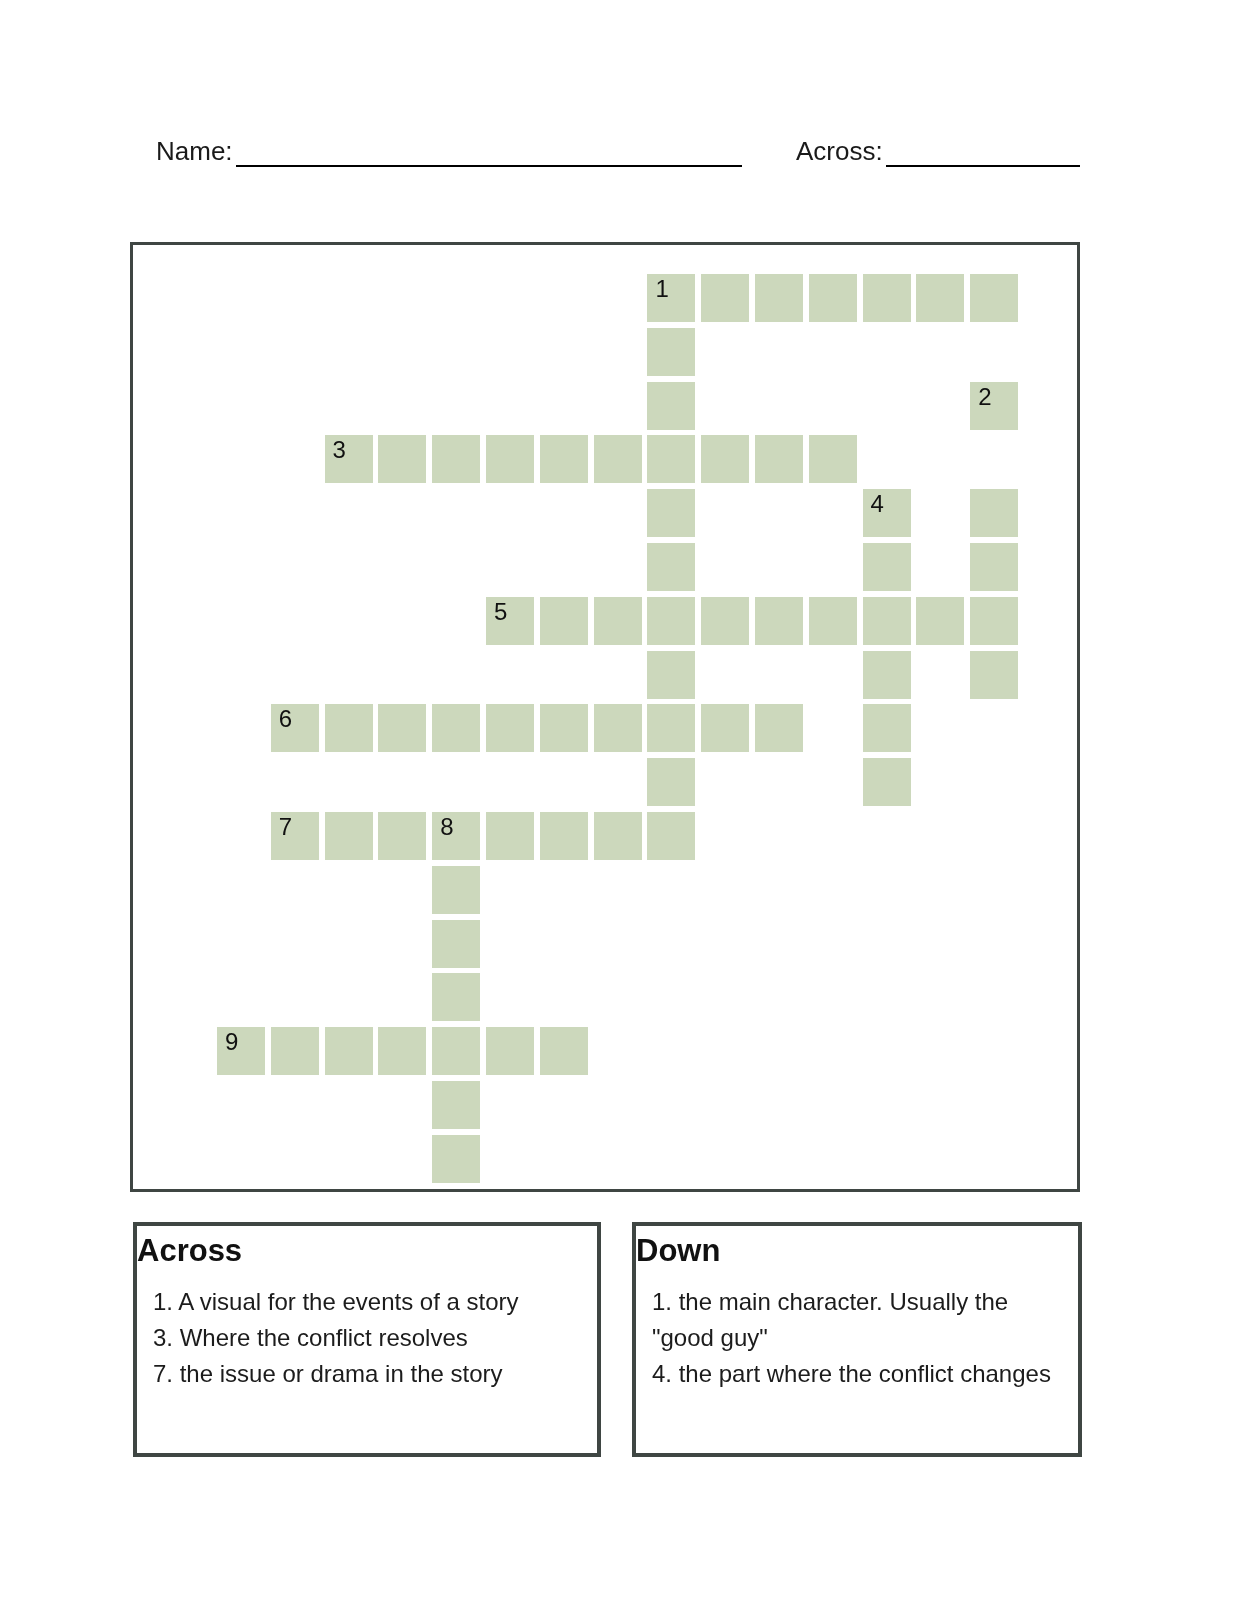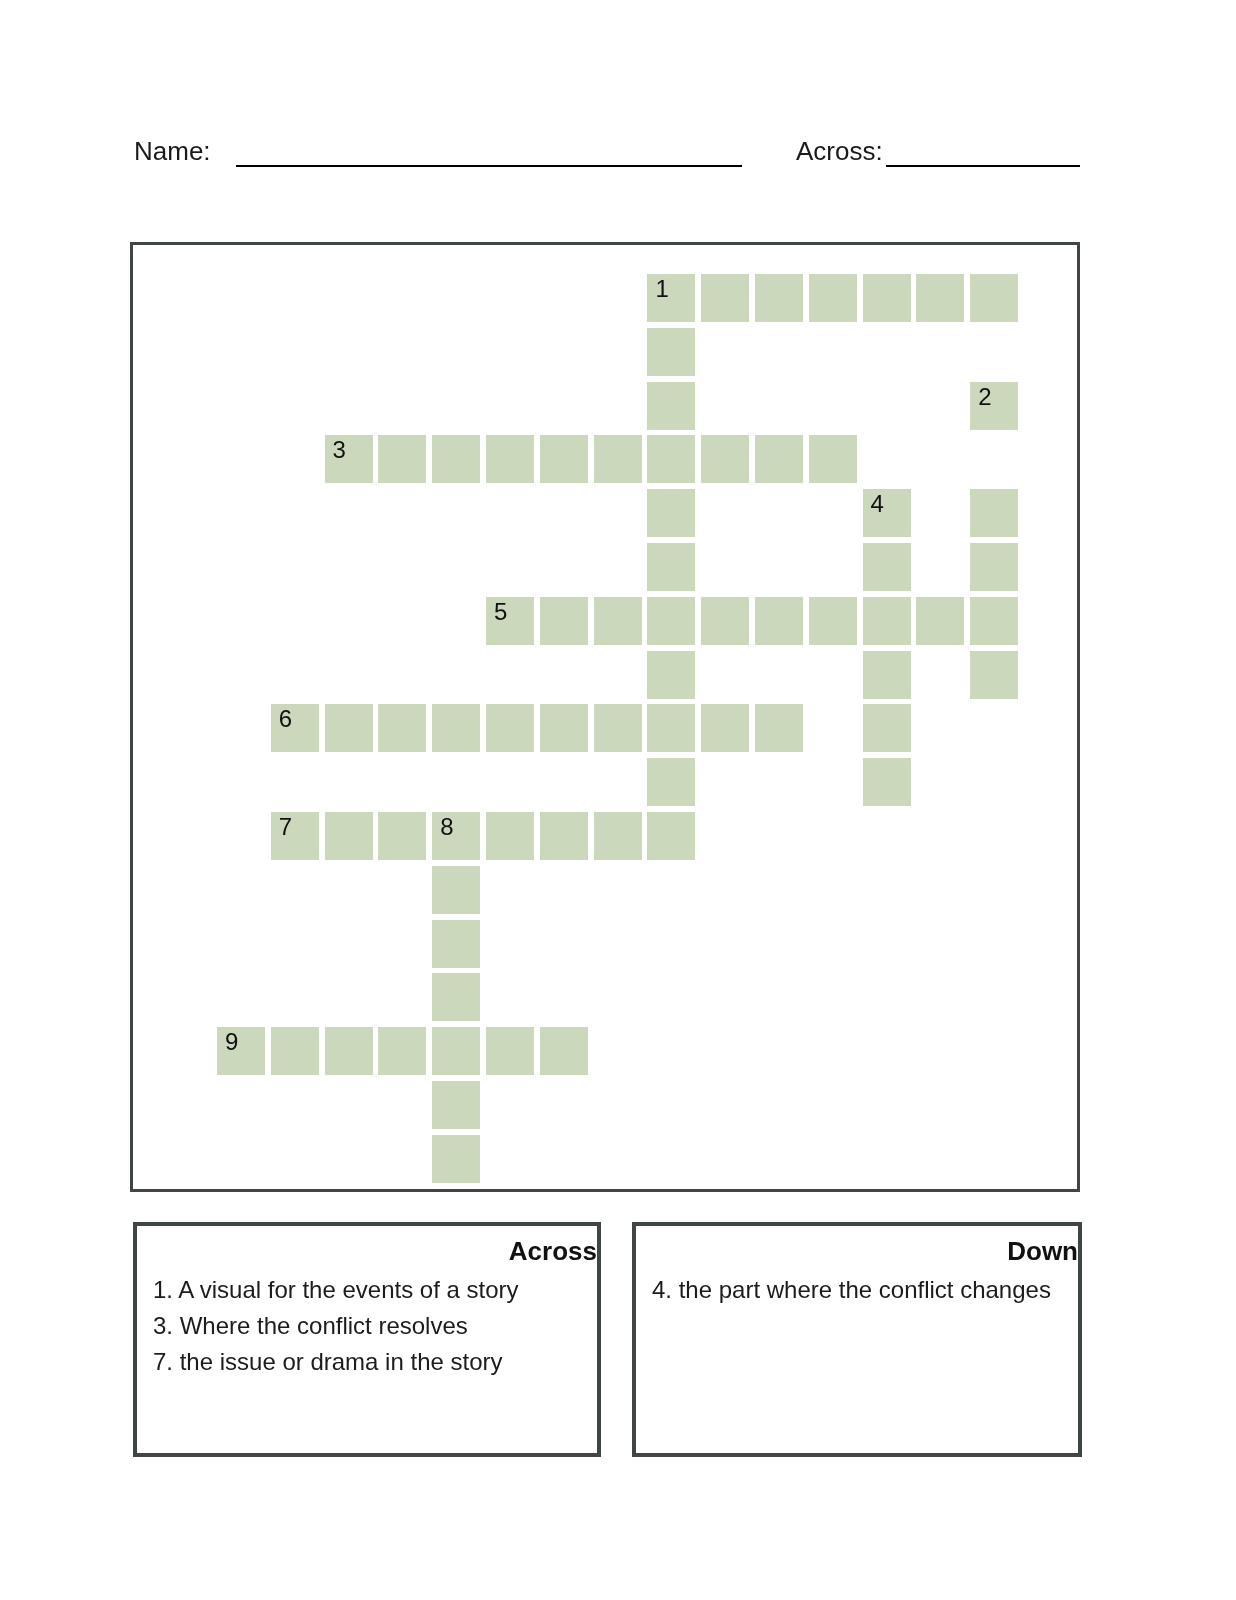--- a/index.html
+++ b/index.html
@@ -23,33 +23,33 @@
   .cell-num{
     position:absolute;left:8px;top:1px;font-size:24px;color:#111111;line-height:28px;
   }
   .clue-box{
     position:absolute;top:1222px;height:235px;border:4px solid #3f4643;
     box-sizing:border-box;background:#ffffff;
   }
   .clue-box.across{left:133px;width:468px;}
   .clue-box.down{left:632px;width:450px;}
   .clue-title{
-    text-align:right;font-size:26px;font-weight:700;color:#111111;
+    text-align:left;font-size:31px;font-weight:700;color:#111111;
     line-height:38px;margin-top:6px;
   }
-  .clue-list{margin:2px 6px 0 16px;}
+  .clue-list{margin:14px 6px 0 16px;}
   .clue-box.across .clue-list{margin-right:14px;}
   .clue-line{font-size:24px;line-height:36px;color:#1c1c1c;}
 </style>
 </head>
 <body>
 
 <div class="page">
 
-  <span class="field-label" style="left:134px;top:136px;">Name:</span>
+  <span class="field-label" style="left:156px;top:136px;">Name:</span>
   <div class="underline" style="left:236px;top:165px;width:506px;"></div>
 
   <span class="field-label" style="left:796px;top:136px;">Across:</span>
   <div class="underline" style="left:886px;top:165px;width:194px;"></div>
 
 
   <div class="grid-box" id="grid-box">
       <div class="cell" style="left: 514.4px; top: 29px; width: 48px; height: 48px;">
         <span class="cell-num">1</span>
       </div>
@@ -147,17 +147,18 @@
     <div class="clue-list" id="across-list">
         <div class="clue-line">1. A visual for the events of a story</div>
         <div class="clue-line">3. Where the conflict resolves</div>
         <div class="clue-line">7. the issue or drama in the story</div>
       </div>
   </div>
 
   <div class="clue-box down">
     <div class="clue-title">Down</div>
     <div class="clue-list" id="down-list">
+        <div class="clue-line">1. the main character. Usually the "good guy"</div>
         <div class="clue-line">4. the part where the conflict changes</div>
       </div>
   </div>
 
 </div>
 
 </body></html>

